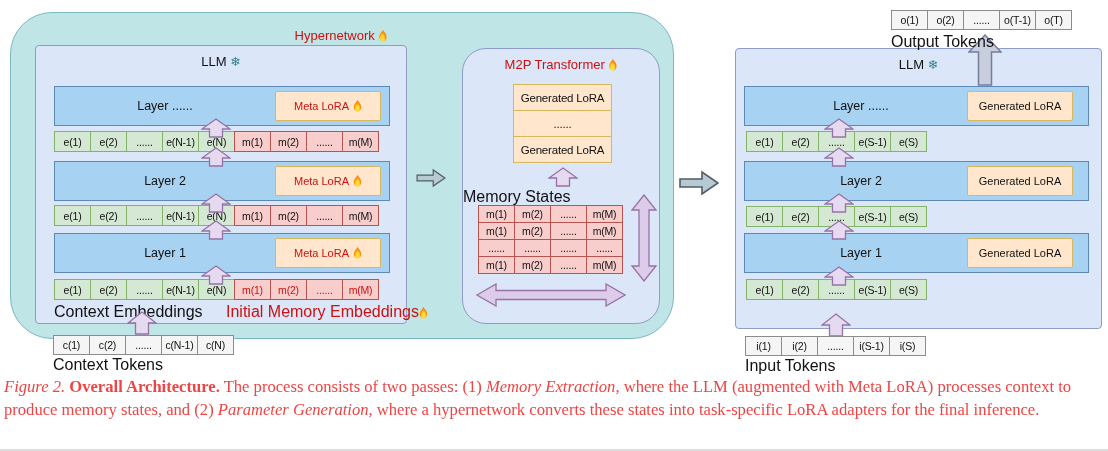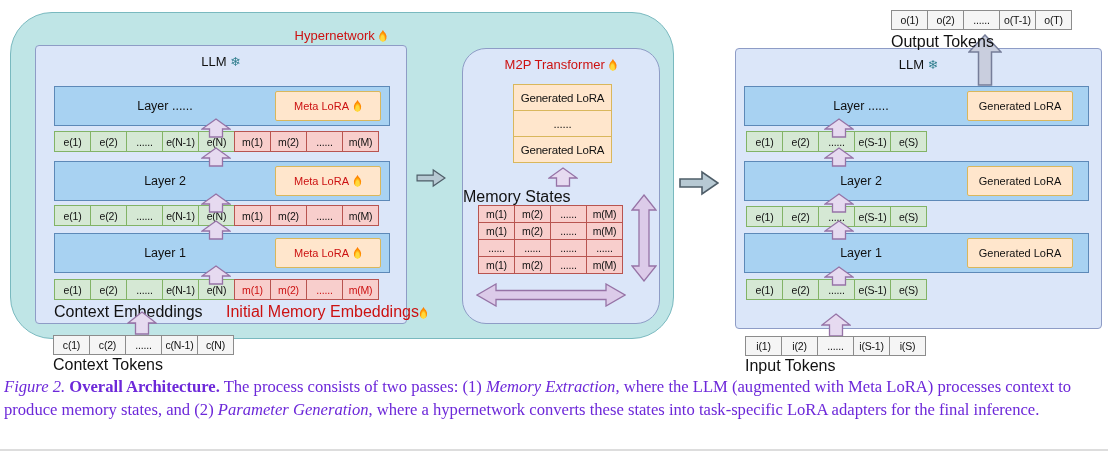--- a/index.html
+++ b/index.html
@@ -34,21 +34,21 @@
   
   .sm-label{font-size:16px;text-align:left;white-space:nowrap;}
   .red{color:#cc1111;}
   .title{font-size:13px;text-align:center;white-space:nowrap;}
   
   .flame{display:inline-block;width:9px;height:12px;vertical-align:-2px;
          background:radial-gradient(ellipse at 50% 78%,#ffd93b 0 28%,#ff9500 48%,#ff6a00 72%,#ef4f1a 100%);
          clip-path:polygon(50% 0,62% 14%,79% 30%,90% 50%,88% 72%,76% 90%,50% 100%,24% 90%,12% 72%,10% 50%,21% 30%,38% 14%);}
   .snow{color:#2e7d8c;font-size:12.5px;}
   .caption{position:absolute;left:4px;right:4px;top:376px;font-family:"Liberation Serif",serif;
-           font-size:16.6px;line-height:1.38;color:#6d28d9;}
+           font-size:16.6px;line-height:1.38;color:#ef4444;}
   .seg-italic{font-style:italic;}
   .seg-bold{font-weight:bold;}
   svg{display:block;}
 </style>
 </head>
 <body>
 
 <div id="canvas">
 
   <div class="abs teal-box" style="left:10px;top:12px;width:662px;height:325px;"></div>

